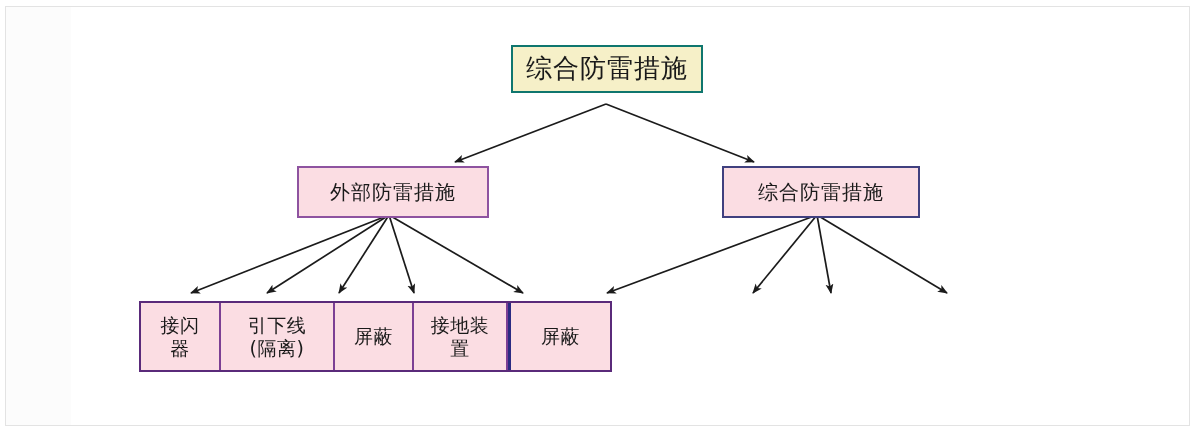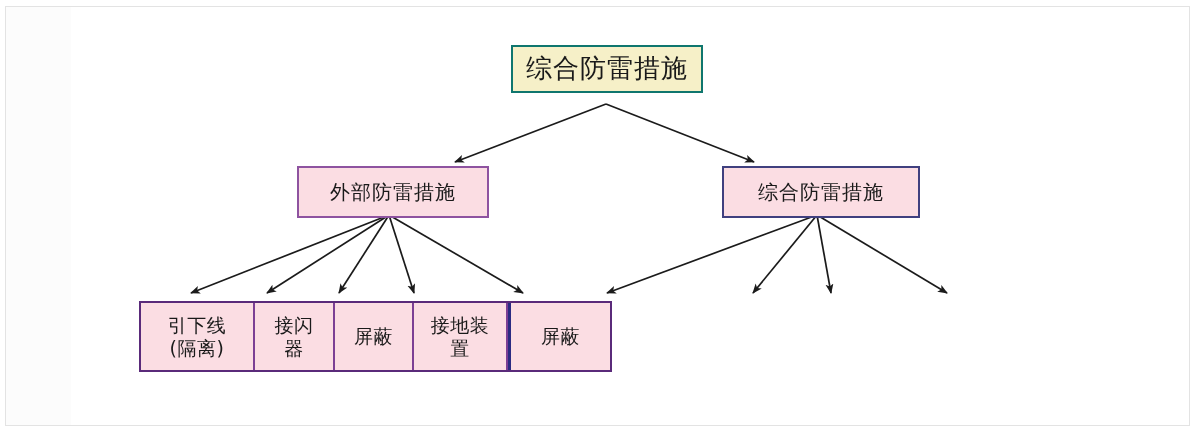--- a/index.html
+++ b/index.html
@@ -167,23 +167,23 @@
     </g>
   </svg>
 
   <div class="node" id="node-root">综合防雷措施</div>
 
   <div class="node branch" id="node-external">外部防雷措施</div>
 
   <div class="node branch" id="node-internal">综合防雷措施</div>
 
   <div id="leaf-strip">
+    <div class="leaf" style="width:80px">接闪
+器</div>
     <div class="leaf" style="width:114px">引下线
 (隔离)</div>
-    <div class="leaf" style="width:80px">接闪
-器</div>
     <div class="leaf" style="width:79px">屏蔽</div>
     <div class="leaf" style="width:94px">接地装
 置</div>
     <div class="leaf sep-strong" style="width:102px">屏蔽</div>
   </div>
 
 </div>
 
 </body></html>

